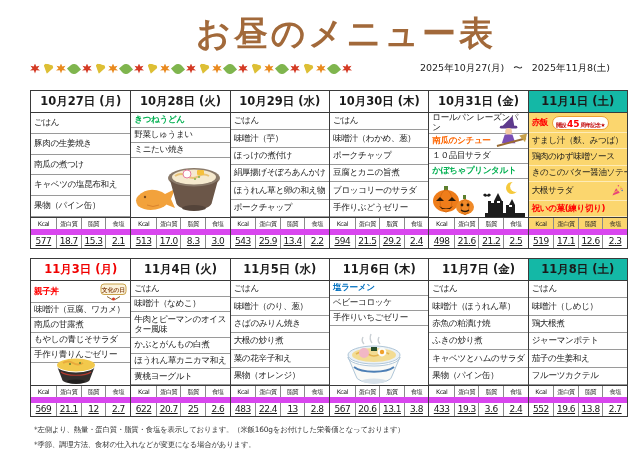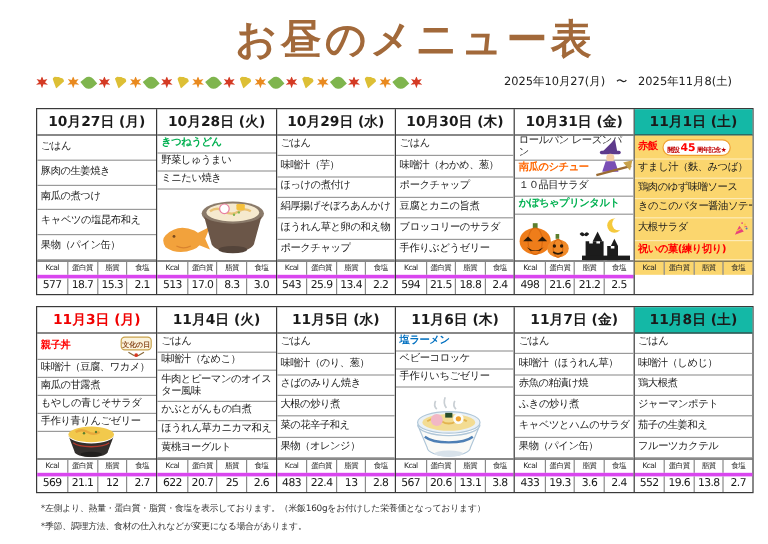--- a/index.html
+++ b/index.html
@@ -35,21 +35,21 @@
   .item-text{font-size:8.6px;letter-spacing:-0.4px;white-space:nowrap;line-height:1.15;}
   .item.wrap .item-text{white-space:normal;}
   .c-green{color:#00B050;font-weight:bold;text-align:right;}
   .c-orange{color:#FF6600;font-weight:bold;}
   .c-red{color:#FF0000;font-weight:bold;}
   .c-blue{color:#0070C0;font-weight:bold;}
   .fill{flex:99 1 16px;}
   .nut-labels,.nut-values{display:grid;grid-template-columns:repeat(4,1fr);}
   .nut-labels{height:11px;border-top:1px solid #3a3a3a;}
   .special .nut-labels{background:#FBD66E;}
-  .nut-values{height:13px;border-top:3px solid #d946ef;}
+  .nut-values{height:13px;border-top:6px solid #d946ef;text-decoration:underline;}
   .nut-cell{text-align:center;border-left:1px solid #8a8a8a;overflow:hidden;min-width:0;}
   .nut-cell:first-child{border-left:none;}
   .nut-labels .nut-cell{font-size:6.3px;line-height:11px;color:#222;letter-spacing:-0.5px;}
   .nut-values .nut-cell{font-size:9px;line-height:13px;letter-spacing:-0.5px;}
   
   .badge{display:inline-flex;align-items:flex-end;margin-left:4px;background:#fff;
          border:1px solid #F0A030;border-radius:8px;padding:0 3px;height:12px;flex:none;}
   .b-pre,.b-suf{font-size:5.5px;color:#C00000;font-weight:bold;letter-spacing:-0.5px;}
   .b-num{font-size:9px;color:#FF0000;font-weight:bold;margin:0 1px;}
   
@@ -243,21 +243,21 @@
         </div>
         <div class="nut-labels">
           <span class="nut-cell">Kcal</span>
           <span class="nut-cell">蛋白質</span>
           <span class="nut-cell">脂質</span>
           <span class="nut-cell">食塩</span>
         </div>
         <div class="nut-values">
           <span class="nut-cell">594</span>
           <span class="nut-cell">21.5</span>
-          <span class="nut-cell">18.8</span>
+          <span class="nut-cell">29.2</span>
           <span class="nut-cell">2.4</span>
         </div>
       </div>
       <div class="day-col">
         <div class="day-header">10月31日 (金)</div>
         <div class="day-body">
           <div class="item wrap">
             <span class="item-text">ロールパン レーズンパン</span>
           </div>
           <div class="item">
@@ -357,20 +357,26 @@
           </div>
           <div class="item">
             <span class="item-text c-red">祝いの菓(練り切り)</span>
           </div>
         </div>
         <div class="nut-labels">
           <span class="nut-cell">Kcal</span>
           <span class="nut-cell">蛋白質</span>
           <span class="nut-cell">脂質</span>
           <span class="nut-cell">食塩</span>
+        </div>
+        <div class="nut-values">
+          <span class="nut-cell">519</span>
+          <span class="nut-cell">17.1</span>
+          <span class="nut-cell">12.6</span>
+          <span class="nut-cell">2.3</span>
         </div>
       </div>
     </div>
   <div class="menu-table">
       <div class="day-col">
         <div class="day-header red">11月3日 (月)</div>
         <div class="day-body">
           <div class="item">
             <span class="item-text c-red">親子丼</span>
             <span class="row-icon culture-day-icon">

